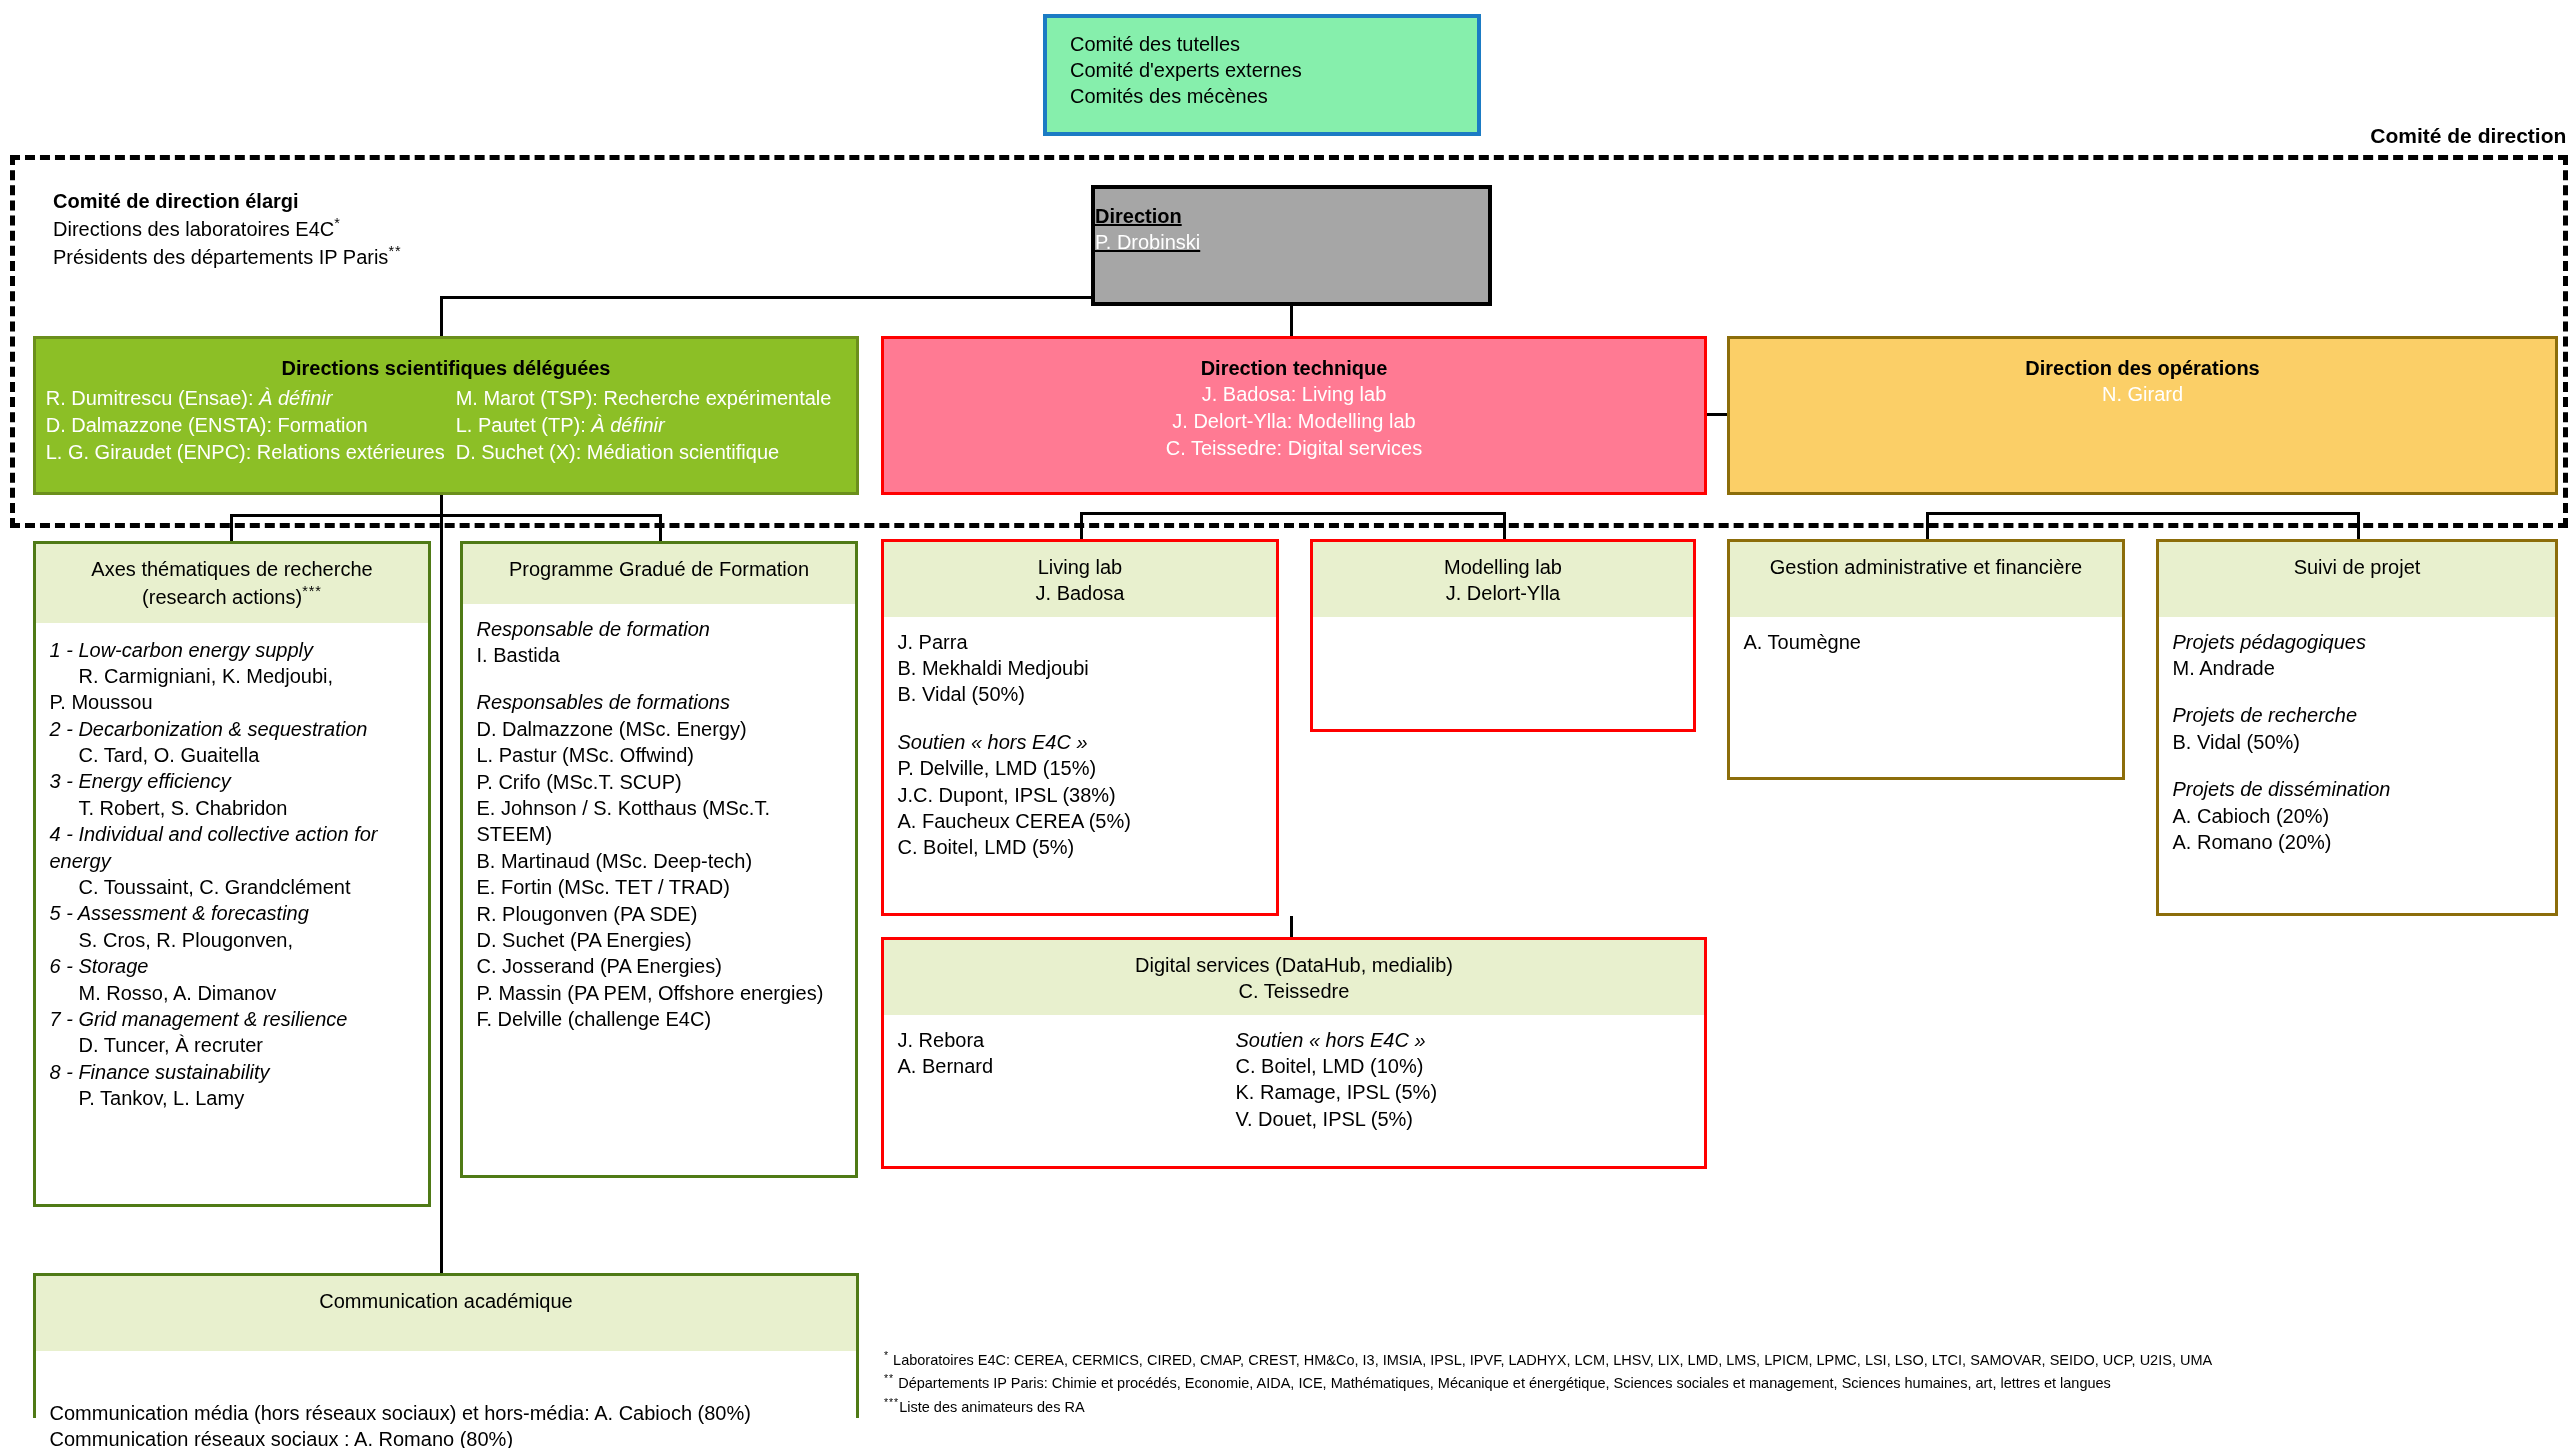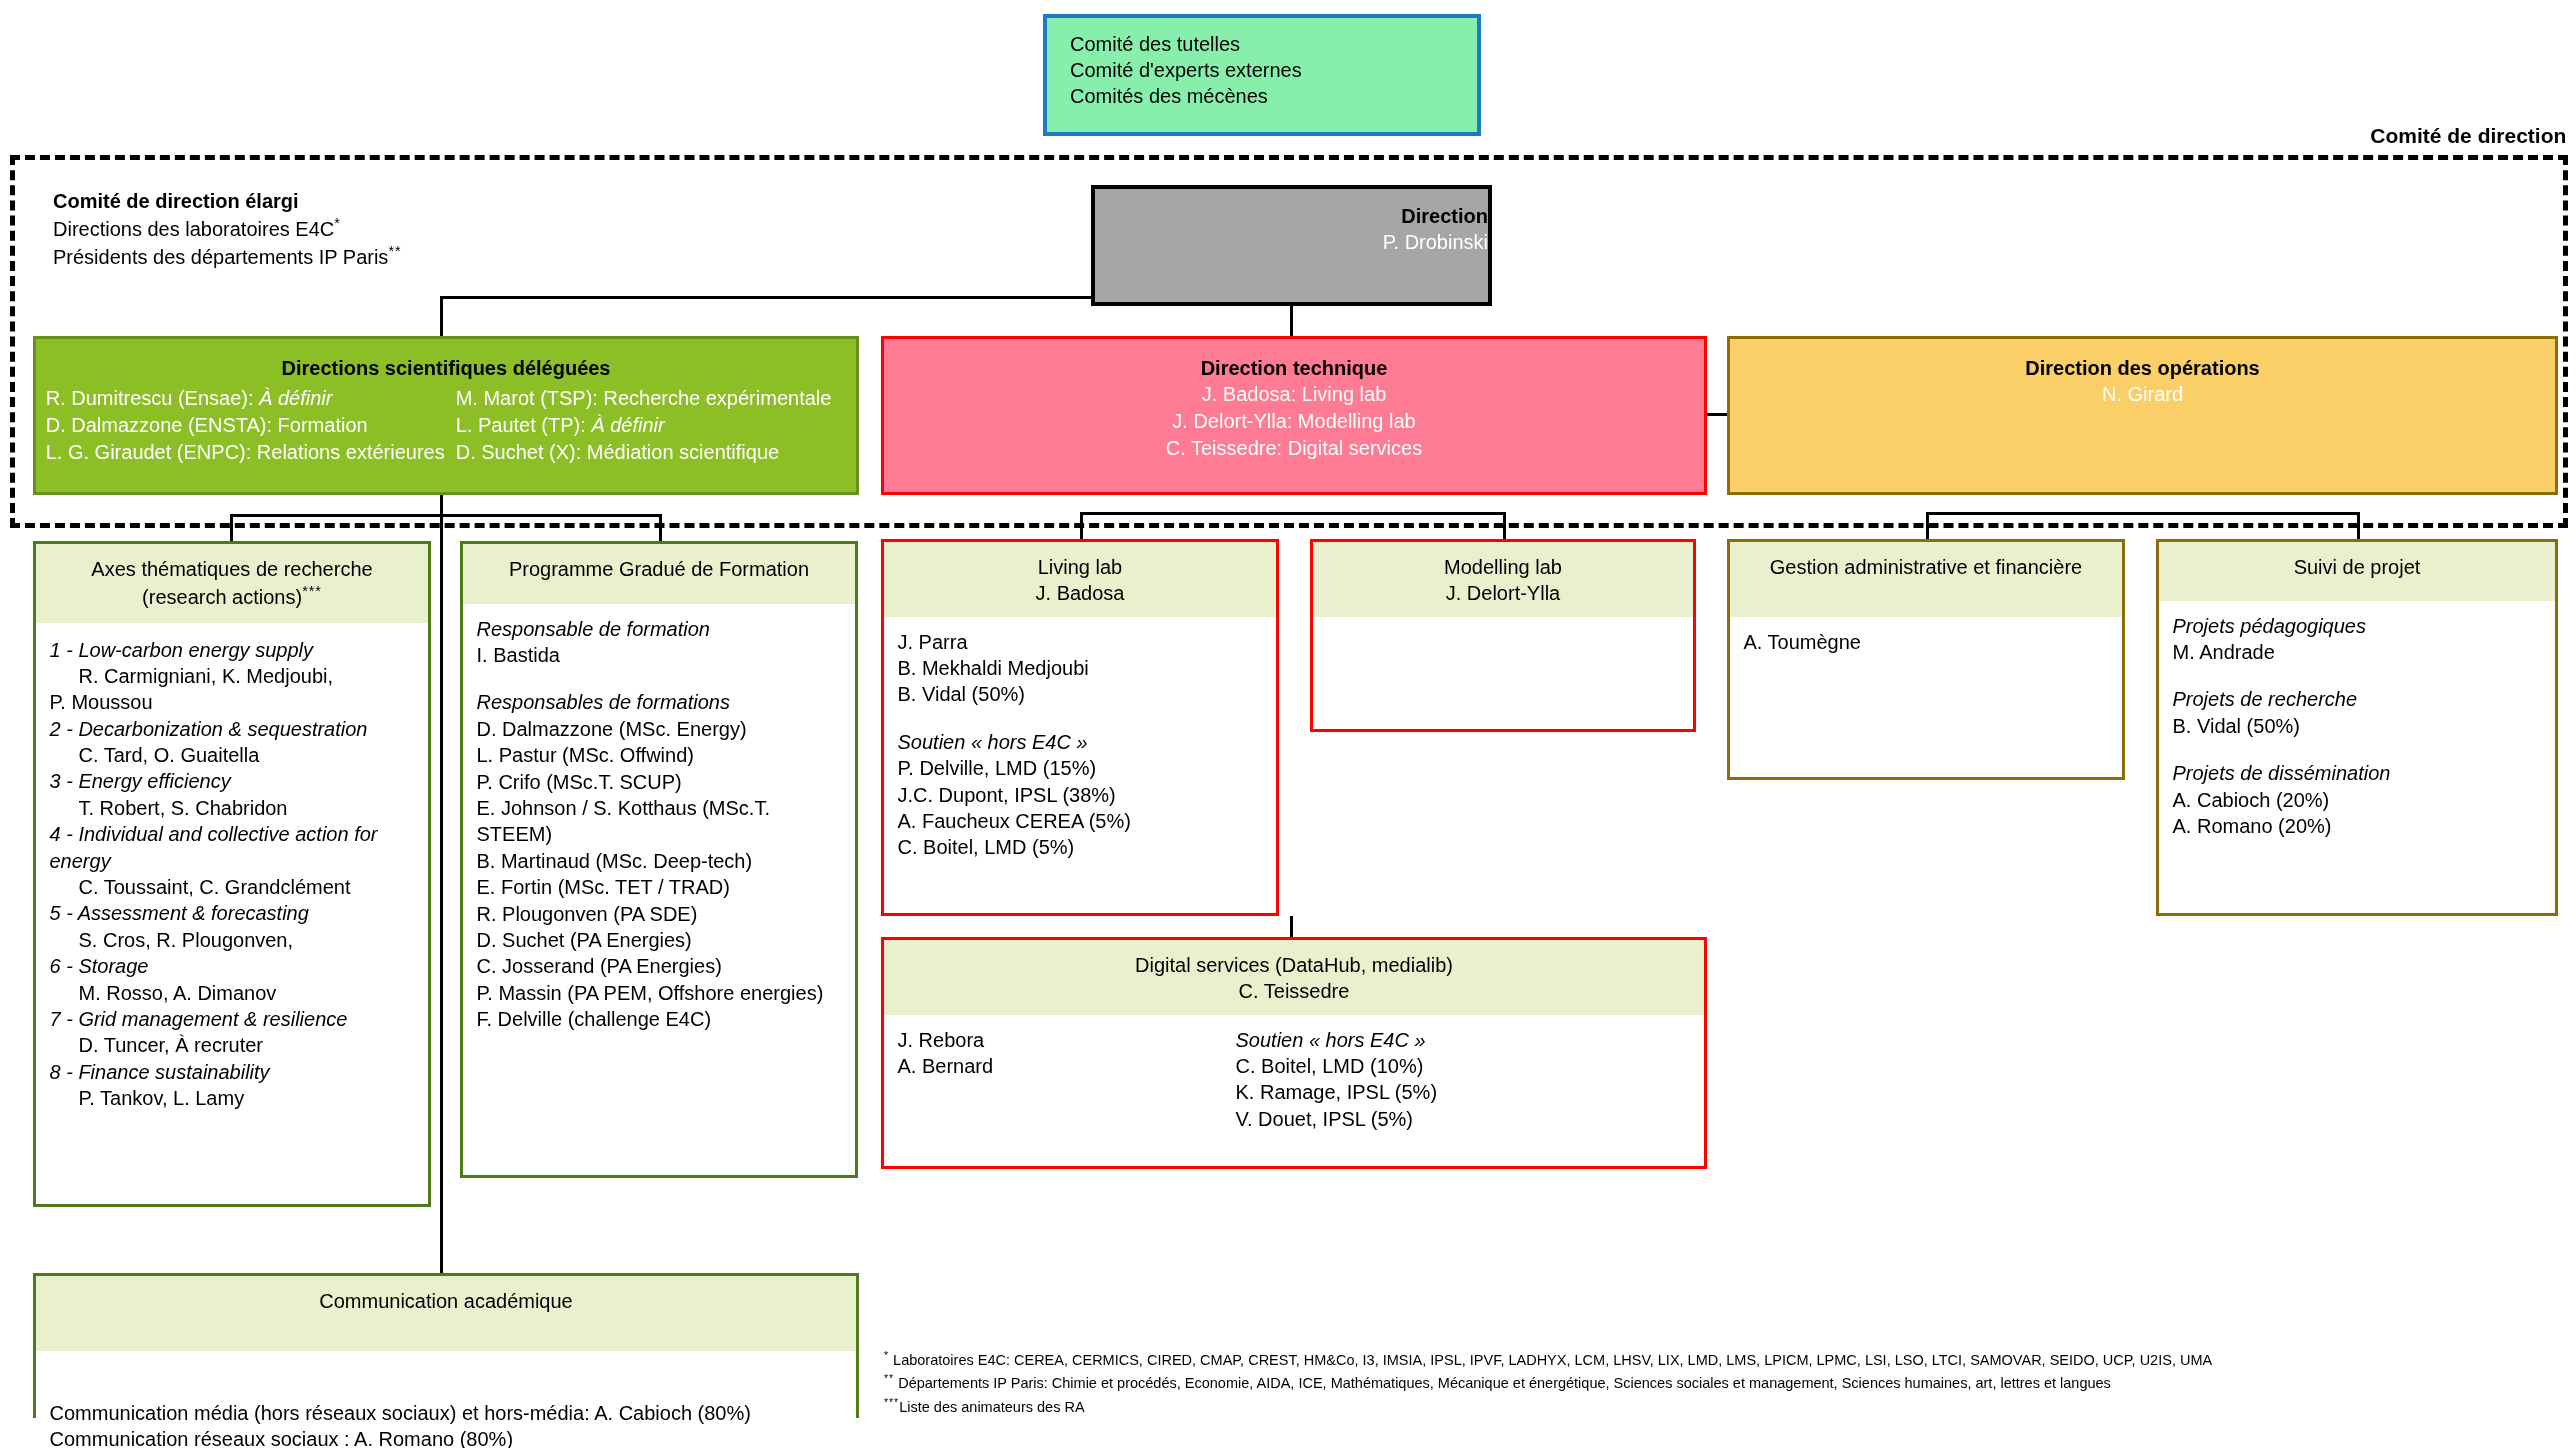--- a/index.html
+++ b/index.html
@@ -46,24 +46,25 @@
     font-size: 20px; line-height: 1.32;
   }
   .cde-text .hd { font-weight: bold; }
   sup.star { font-size: 0.72em; vertical-align: super; letter-spacing: 1px; }
 
   
   .direction {
     left: 1091px; top: 185px; width: 401px; height: 121px;
     background: #A6A6A6;
     border: 4.8px solid #000000;
-    text-align: right;
+    text-align: left;
     padding-top: 13.5px;
     font-size: 20px;
     line-height: 1.32;
+    text-decoration: underline;
   }
   .direction .t1 { font-weight: bold; color: #000000; }
   .direction .t2 { color: #ffffff; }
 
   
   .dirbar {
     height: 159px;
     border-width: 3.9px; border-style: solid;
     padding-top: 15.5px;
     font-size: 20px; line-height: 1.34;
@@ -133,21 +134,21 @@
   .digital        { left: 881px;  top: 937px; width: 826px; height: 232px; }
   .digital .head  { height: 75px; }
   .digital .body  { display: flex; }
   .digital .body .colA { flex: 0 0 338px; }
   .digital .body .colB { flex: 1; }
 
   .gestion        { left: 1727px; top: 539px; width: 398px; height: 241px; }
   .gestion .head  { height: 75px; }
 
   .suivi          { left: 2156px; top: 539px; width: 402px; height: 377px; }
-  .suivi .head    { height: 59px; }
+  .suivi .head    { height: 75px; }
 
   .comm           { left: 33px;   top: 1273px; width: 826px; height: 145px; }
   .comm .head     { height: 75px; }
   .comm .body     { padding-top: 1px; margin-top: 48px; }
 
   
   .footnotes {
     left: 884px; top: 1348px; width: 1681px;
     font-size: 14.5px;
     line-height: 1.55;

